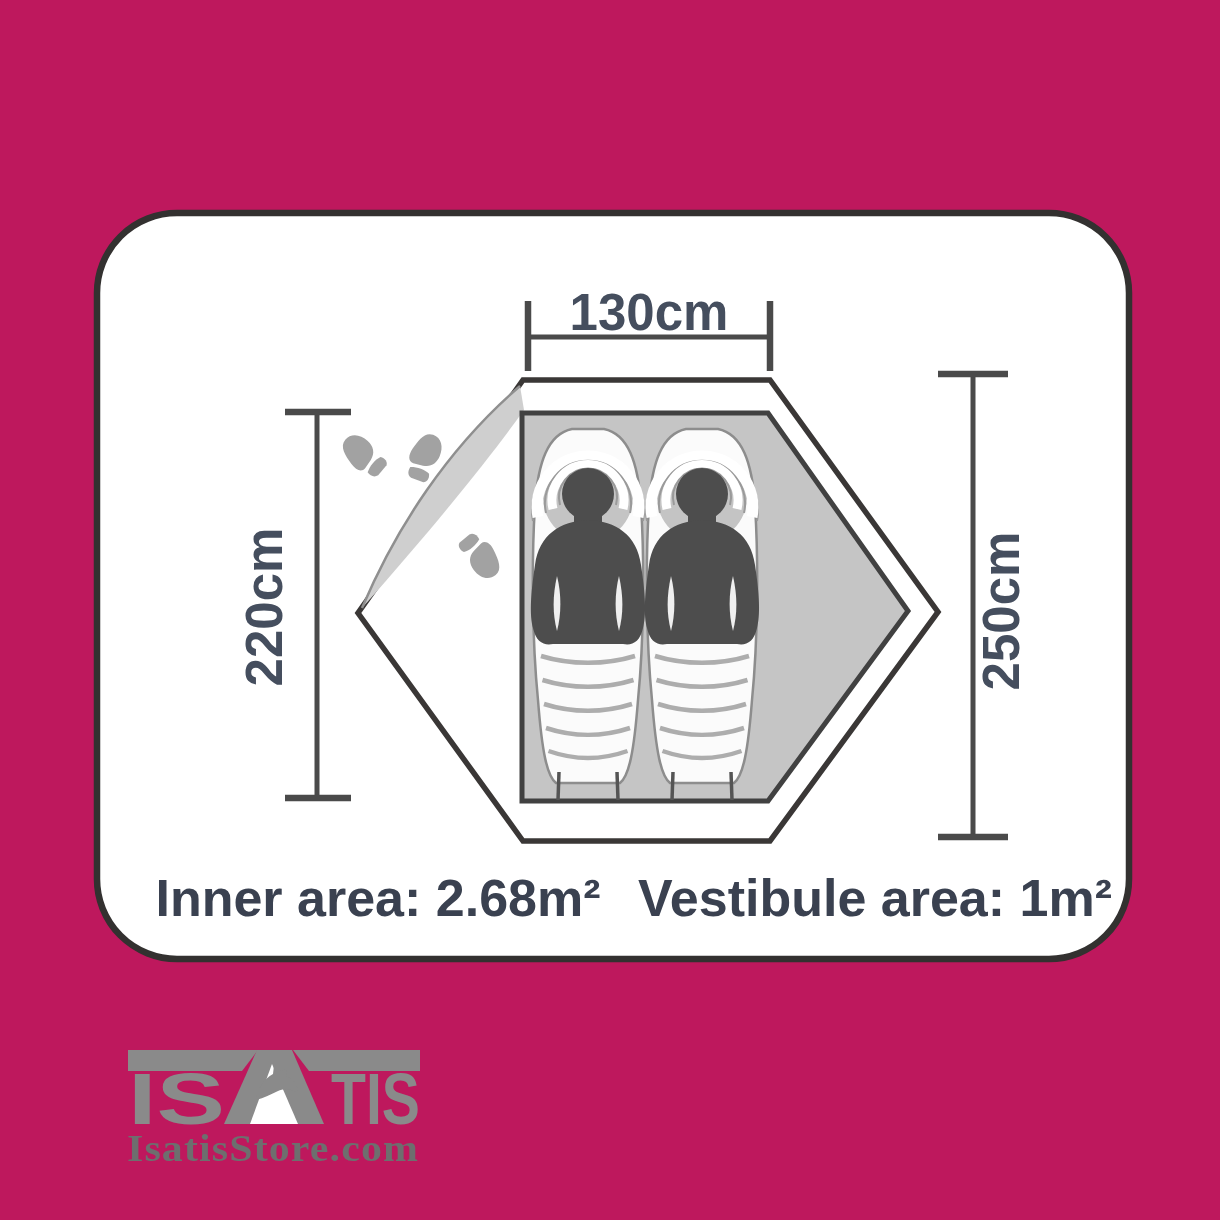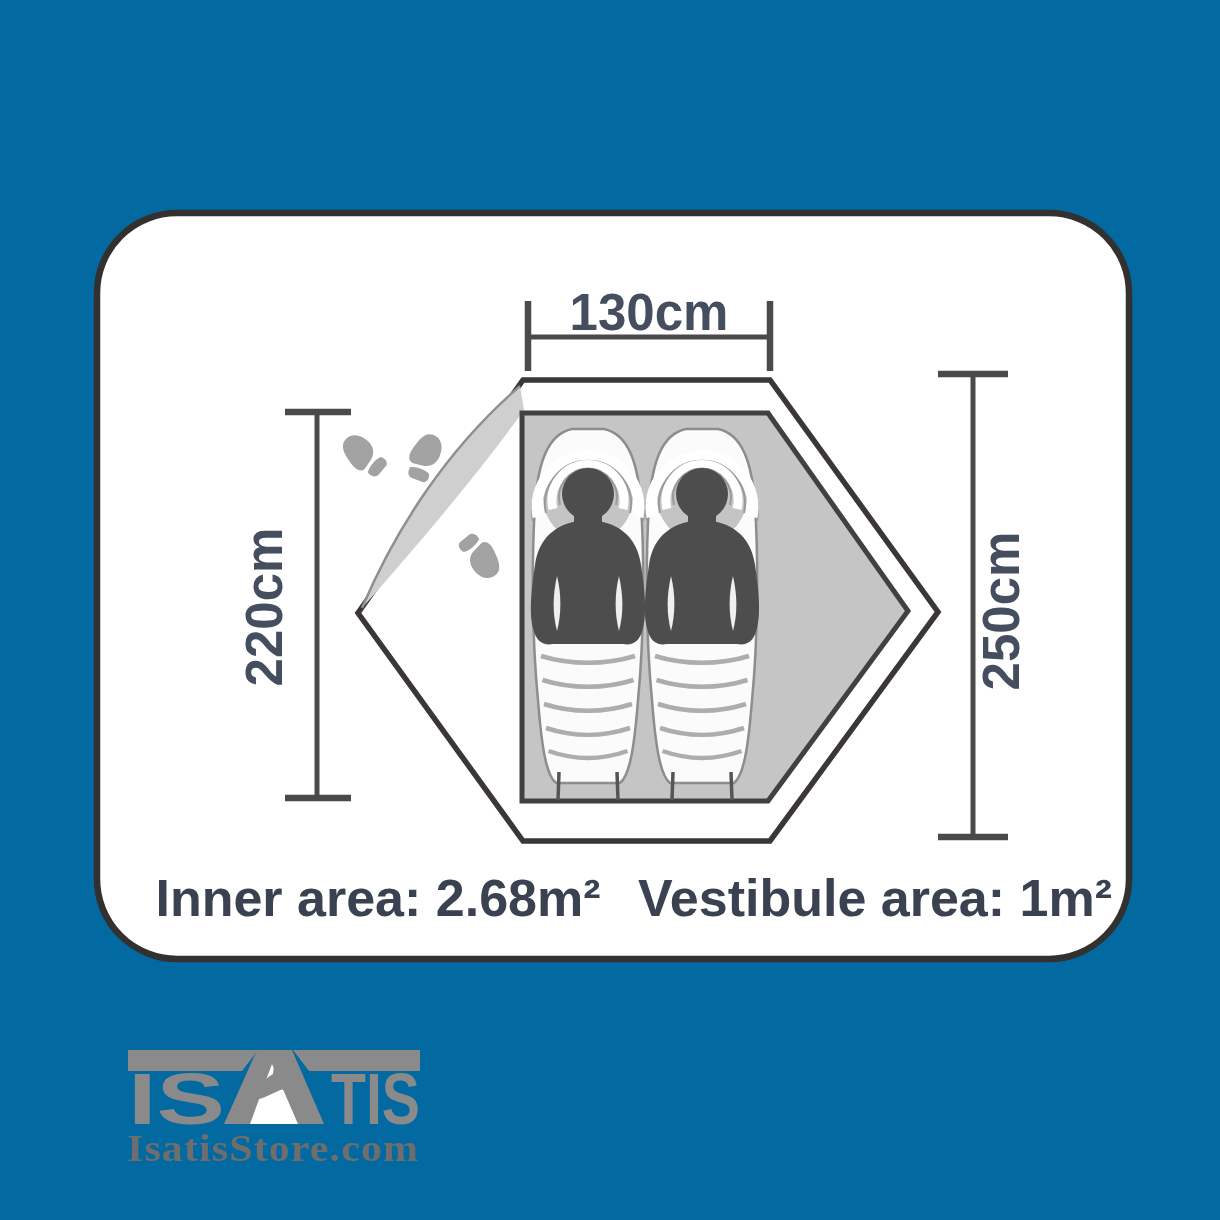--- a/index.html
+++ b/index.html
@@ -8,21 +8,21 @@
     background: #ffffff;
     width: 1220px;
     height: 1220px;
     overflow: hidden;
     font-family: "Liberation Sans", sans-serif;
   }
   .stage {
     position: relative;
     width: 1220px;
     height: 1220px;
-    background: #0369a1;
+    background: #be185d;
   }
   svg { display: block; }
   text { user-select: none; }
   .dim-label {
     font-family: "Liberation Sans", sans-serif;
     font-weight: bold;
     fill: #454e5e;
   }
   .caption-text {
     font-family: "Liberation Sans", sans-serif;

